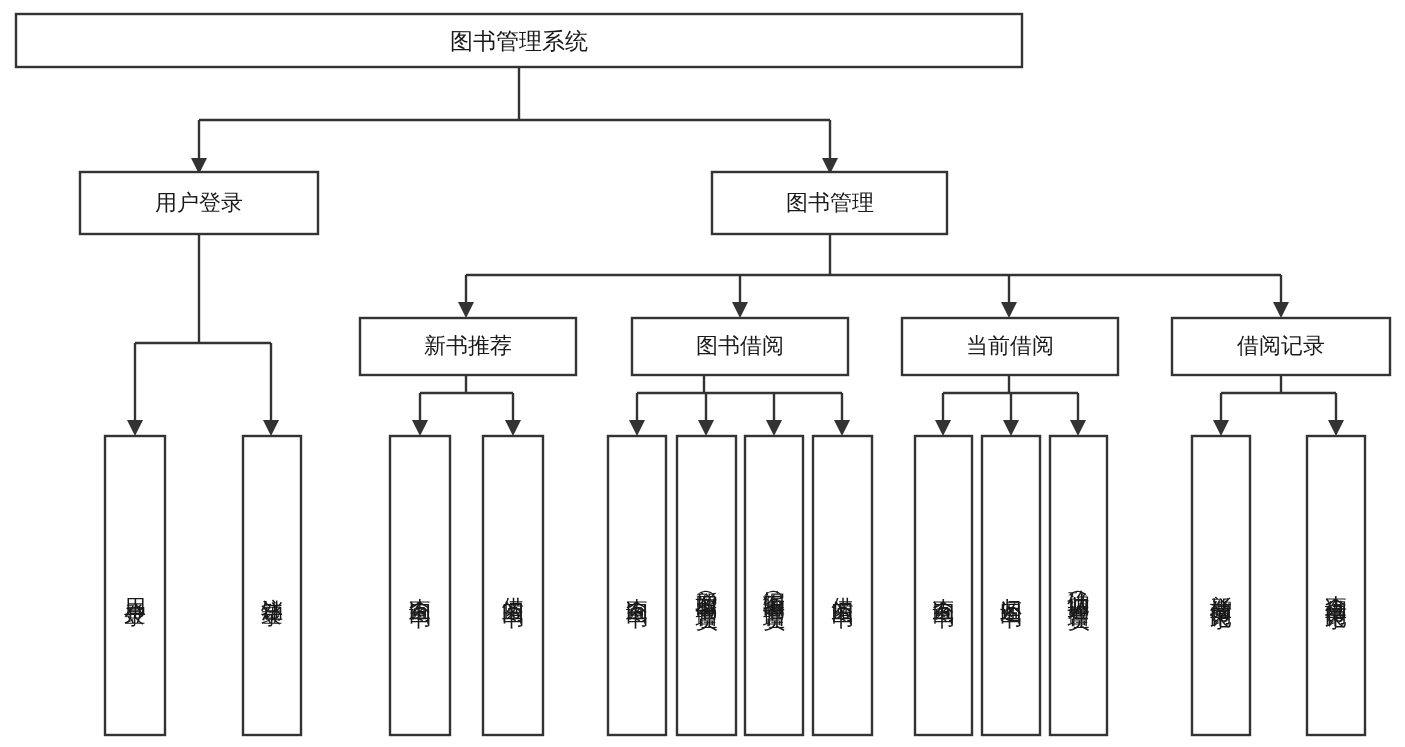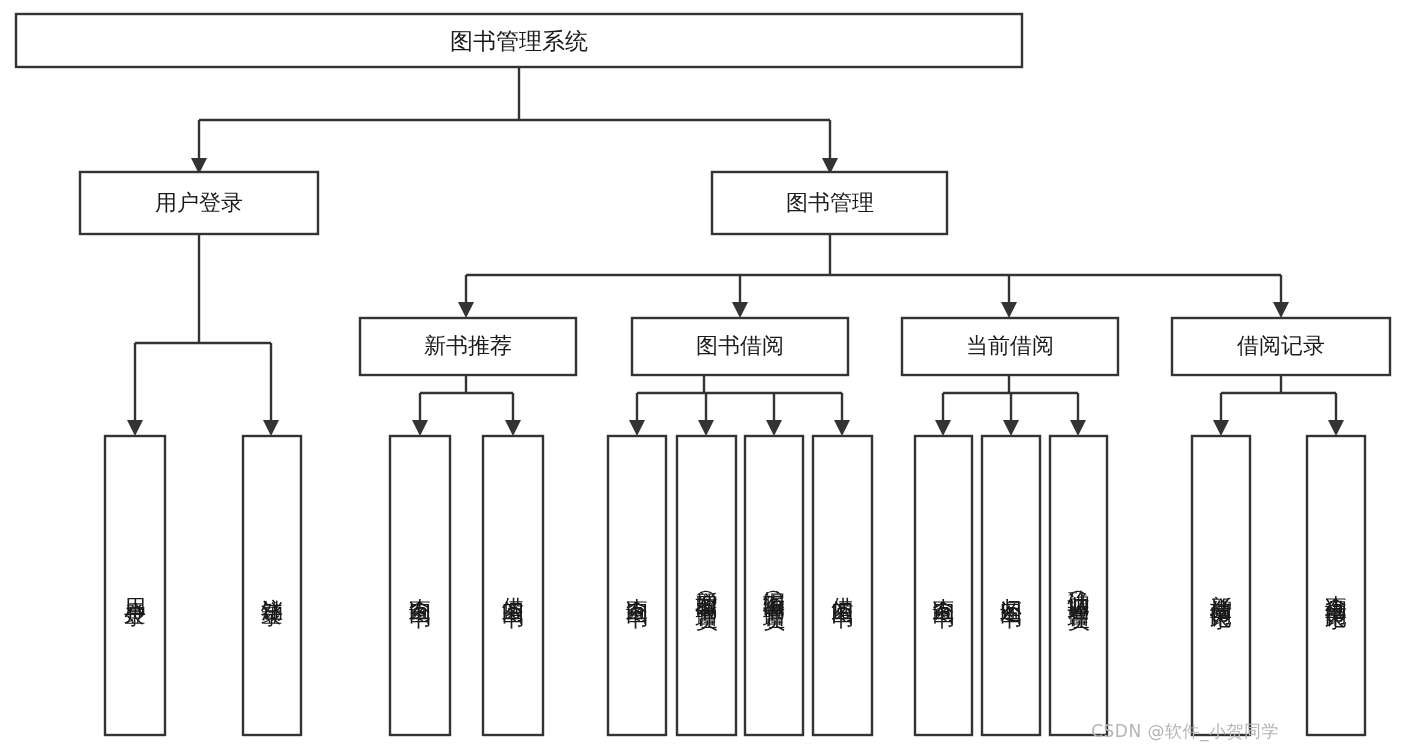--- a/index.html
+++ b/index.html
@@ -225,14 +225,13 @@
           <foreignObject x="1192" y="436" width="58" height="299"><div xmlns="http://www.w3.org/1999/xhtml" style="width: 100%; height: 100%; display: flex; align-items: center; justify-content: center; writing-mode: vertical-rl; text-orientation: upright; font-family: &quot;DejaVu Sans&quot;, &quot;Liberation Sans&quot;, sans-serif; font-size: 22px; line-height: 1; letter-spacing: 3px; color: rgb(26, 26, 26);">新增借阅记录</div></foreignObject>
         </g>
         <g>
           <rect class="node-rect" x="1307" y="436" width="58" height="299"></rect>
           <foreignObject x="1307" y="436" width="58" height="299"><div xmlns="http://www.w3.org/1999/xhtml" style="width: 100%; height: 100%; display: flex; align-items: center; justify-content: center; writing-mode: vertical-rl; text-orientation: upright; font-family: &quot;DejaVu Sans&quot;, &quot;Liberation Sans&quot;, sans-serif; font-size: 22px; line-height: 1; letter-spacing: 3px; color: rgb(26, 26, 26);">查询借阅记录</div></foreignObject>
         </g>
       </g>
 
   </svg>
 
-  <div class="watermark">CSDN @软件_小贺同学</div>
 </div>
 
 </body></html>

